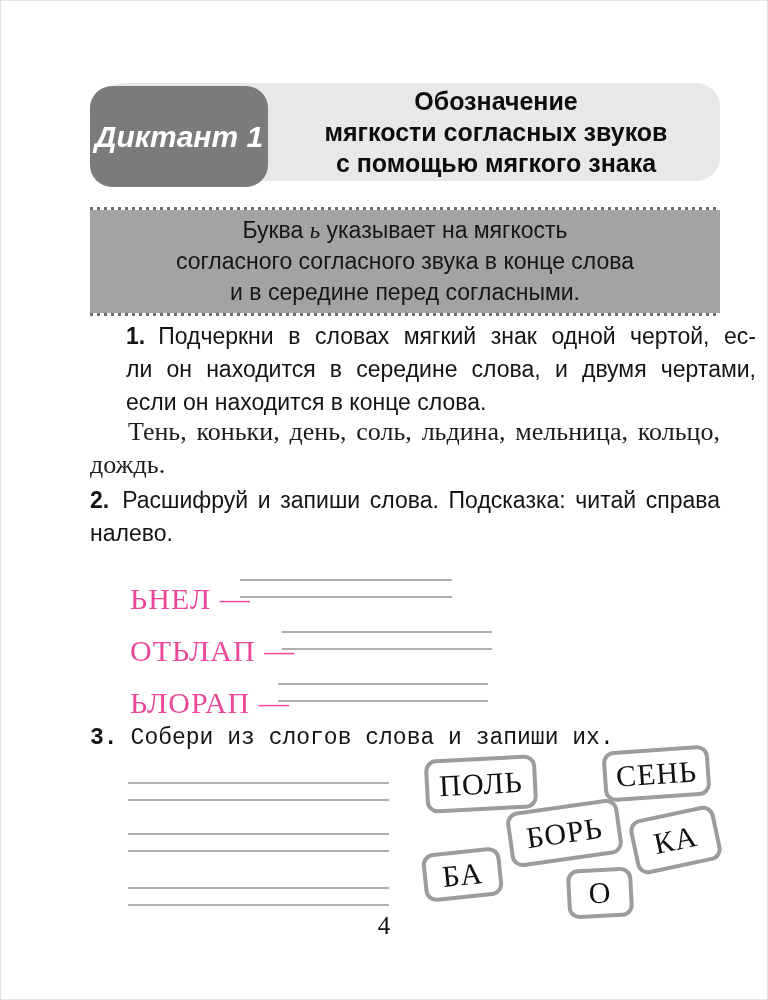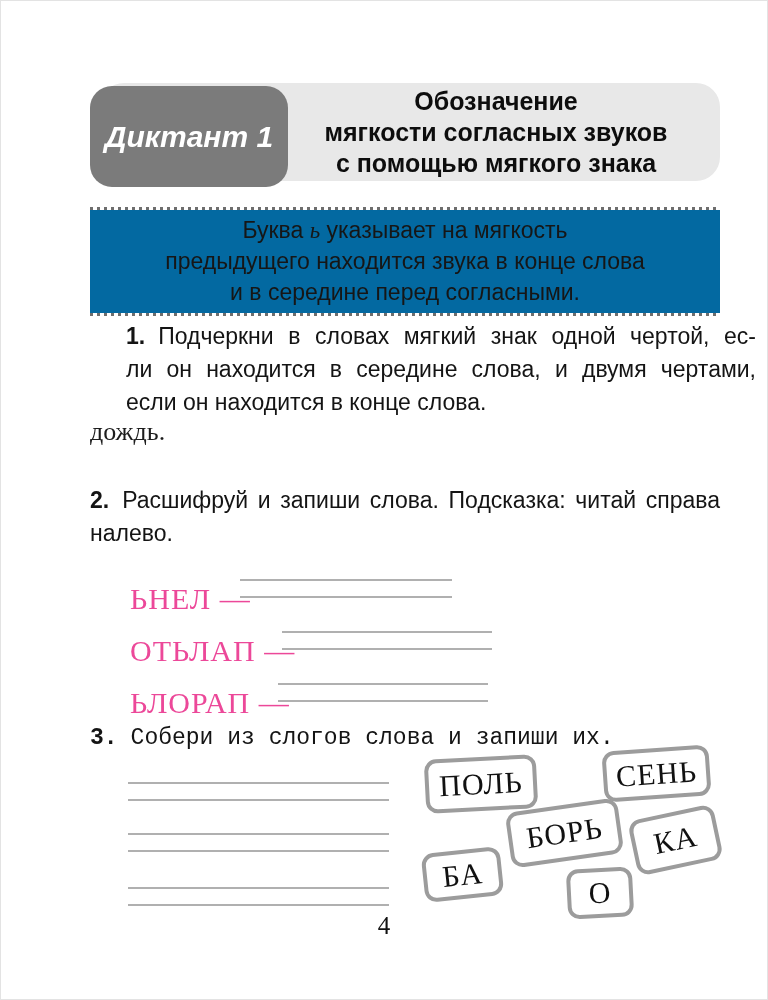--- a/index.html
+++ b/index.html
@@ -13,30 +13,30 @@
   .band {
     position:absolute; left:10px; right:0; top:0; height:98px;
     background:#e8e8e8; border-radius:24px;
   }
   .band-title {
     margin-left:172px; height:100%;
     display:flex; flex-direction:column; justify-content:center;
     text-align:center; font-weight:bold; font-size:25px; line-height:31px; color:#0d0d0d;
   }
   .badge {
-    position:absolute; left:0; top:3px; width:198px; height:101px;
+    position:absolute; left:0; top:3px; width:178px; height:101px;
     background:#7b7b7b; border-radius:22px;
     display:flex; align-items:center; justify-content:center;
     color:#ffffff; font-style:italic; font-weight:bold; font-size:30px;
   }
   
   .note { position:absolute; left:90px; top:207px; width:630px; }
   .dots { height:3px; background:repeating-linear-gradient(90deg,#6e6e6e 0 3px,transparent 3px 7px); }
   .note-body {
-    background:#0369a1; padding:5px 8px; text-align:center;
+    background:#a3a3a3; padding:5px 8px; text-align:center;
     font-size:23px; line-height:31px; color:#161616;
   }
   
   .task { position:absolute; left:90px; width:630px; font-size:23px; line-height:33px; }
   .task1 { top:320px;margin-left:36px; }
   .task2 { top:484px; }
   .task3 { top:722px;font-family:Liberation Mono, monospace; }
   .jline { text-align:justify; text-align-last:justify; }
   .num { font-weight:bold; margin-right:13px; }
   .serif { font-family:"Liberation Serif", serif; }
@@ -93,33 +93,34 @@
     </div>
     <div class="badge">
       <span>Диктант 1</span>
     </div>
   </div>
 
   <div class="note">
     <div class="dots"></div>
     <div class="note-body">
       <div><span>Буква </span><i class="serif">ь</i><span> указывает на мягкость</span></div>
-      <div>предыдущего находится звука в конце слова</div>
+      <div>согласного согласного звука в конце слова</div>
       <div>и в середине перед согласными.</div>
     </div>
     <div class="dots"></div>
   </div>
 
   <div class="task task1">
     <div class="jline"><span class="num">1.</span><span>Подчеркни в словах мягкий знак одной чертой, ес-</span></div>
     <div class="jline">ли он находится в середине слова, и двумя чертами,</div>
     <div>если он находится в конце слова.</div>
   </div>
 
   <div class="words serif">
+    <div class="jline indent">Тень, коньки, день, соль, льдина, мельница, кольцо,</div>
     <div>дождь.</div>
   </div>
 
   <div class="task task2">
     <div class="jline"><span class="num">2.</span><span>Расшифруй и запиши слова. Подсказка: читай справа</span></div>
     <div>налево.</div>
   </div>
 
   <div class="cipher">
     <span class="cipher-word cw1">ЬНЕЛ —</span>

